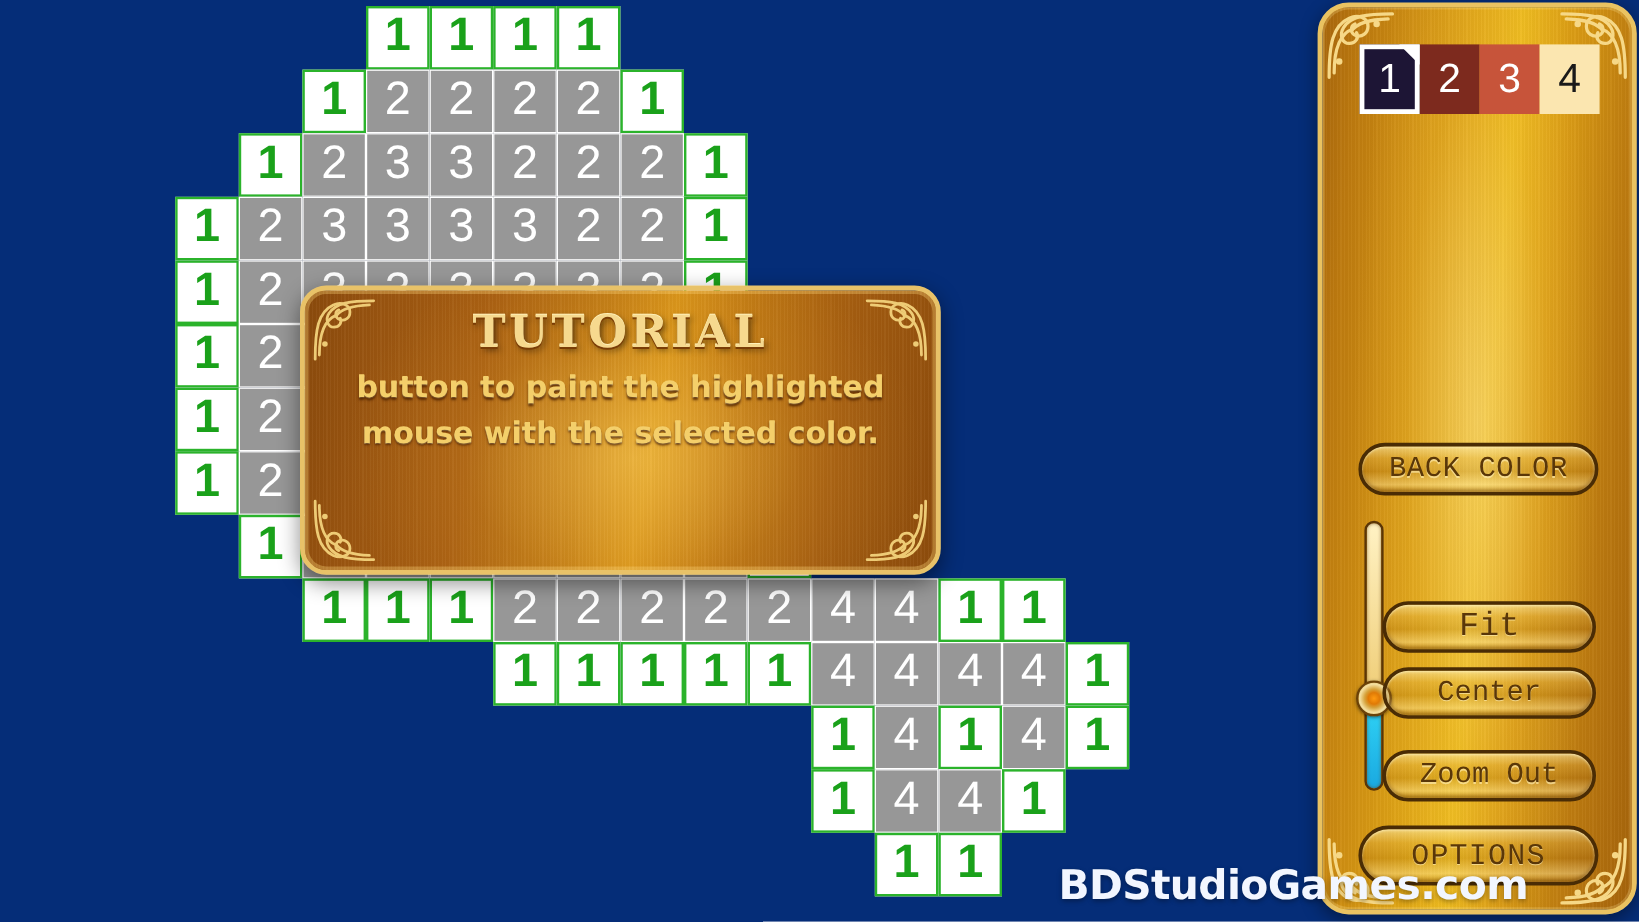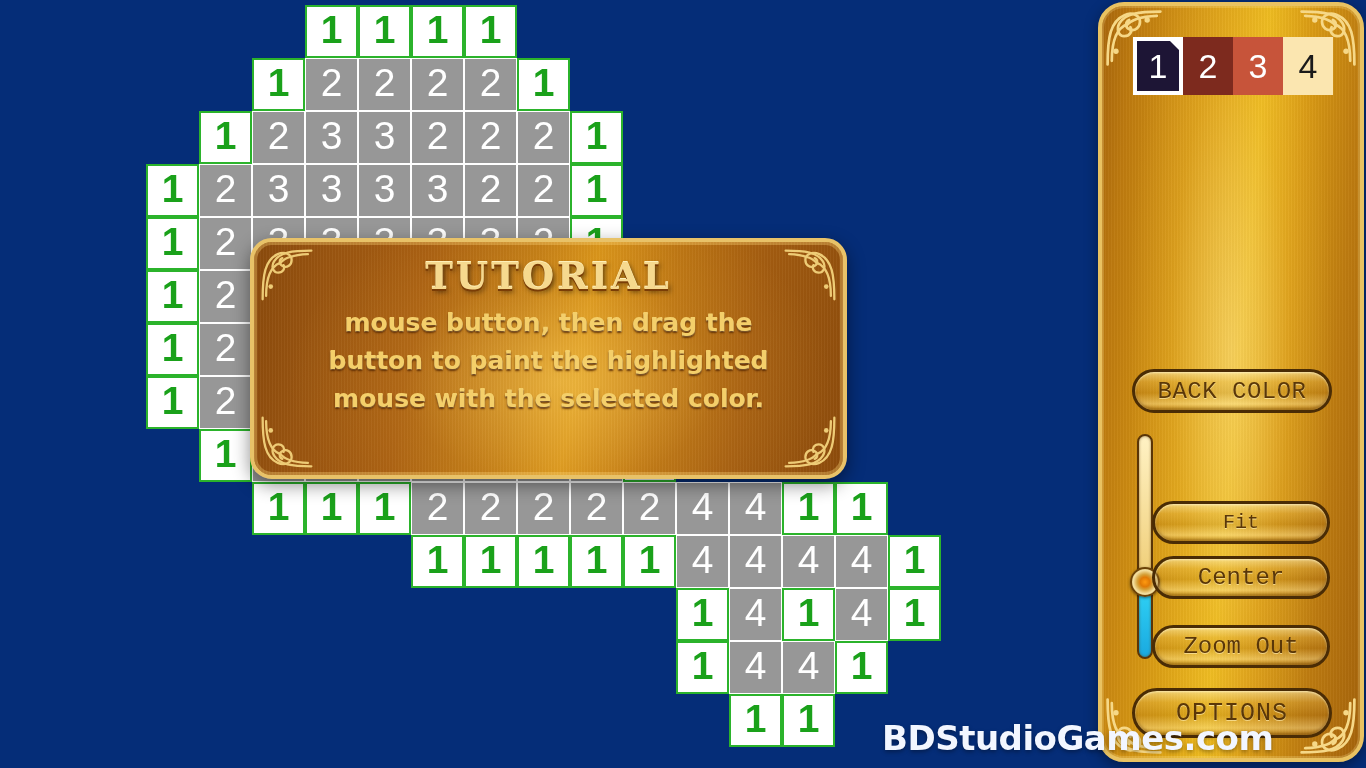--- a/index.html
+++ b/index.html
@@ -44,21 +44,21 @@
   .cell.pl {
     background: #979797;
     border: 1px solid #ffffff;
     color: #ffffff;
   }
 
   
   #tutorial-dialog {
     position: absolute;
     left: 250px; top: 238px;
-    width: 597px; height: 241px;
+    width: 534px; height: 241px;
     border-radius: 22px;
     background:
       radial-gradient(ellipse 70% 120% at 52% 60%, rgba(255,208,90,0.55) 0%, rgba(255,190,60,0.12) 38%, rgba(0,0,0,0) 66%),
       linear-gradient(100deg,
         #8a4a0c 0%, #9a5510 12%, #a85e11 28%, #c07a14 45%,
         #d79218 55%, #bb7312 68%, #a35c10 82%, #8d4c0c 100%);
     box-shadow: 0 6px 18px rgba(0,0,0,0.45), inset 0 0 0 3px rgba(255,214,120,0.35);
     border: 4px solid #e8c268;
     overflow: hidden;
   }
@@ -190,21 +190,21 @@
         rgba(170,116,26,0.30) 100%);
     box-shadow: inset 0 1px 2px rgba(255,245,200,0.7), inset 0 -2px 3px rgba(90,50,0,0.4);
     color: #5a3708;
     font-family: Liberation Mono, monospace;
     text-shadow: 0 1px 0 rgba(255,238,180,0.65);
     cursor: pointer;
     z-index: 5;
   }
   #btn-back-color { left: 30px;  top: 363px; width: 200px; height: 44px; font-size: 24px; letter-spacing: 0.5px; }
   #btn-zoom-in   { left: 50px;  top: 427px; width: 178px; height: 43px; font-size: 24px; }
-  #btn-fit       { left: 50px;  top: 495px; width: 178px; height: 43px; font-size: 20px; }
+  #btn-fit       { left: 50px;  top: 495px; width: 178px; height: 43px; font-size: 28px; }
   #btn-center    { left: 50px;  top: 550px; width: 178px; height: 43px; font-size: 24px; }
   #btn-zoom-out  { left: 50px;  top: 619px; width: 178px; height: 43px; font-size: 24px; }
   #btn-options   { left: 30px;  top: 682px; width: 200px; height: 50px; font-size: 25px; letter-spacing: 1px; }
 
   
   #zoom-slider {
     position: absolute;
     left: 32px; top: 428px;
     width: 22px; height: 225px;
     z-index: 4;
@@ -591,21 +591,20 @@
     <svg class="dlg-corner br" viewBox="0 0 100 100" fill="none" stroke="currentColor" stroke-width="4" stroke-linecap="round">
       <path d="M8 92 C8 50 12 24 34 14 C46 9 58 14 58 24 C58 33 50 38 43 35 C36 32 36 23 42 21"></path>
       <path d="M14 86 C14 58 20 36 38 29"></path>
       <path d="M92 8 C58 8 38 11 28 26 C22 35 26 46 35 46 C43 46 47 39 44 33"></path>
       <path d="M86 14 C62 15 46 19 38 30"></path>
       <circle cx="22" cy="70" r="4" fill="currentColor" stroke="none"></circle>
     </svg>
 
     <div class="dlg-title">TUTORIAL</div>
     <div class="dlg-body">
-      <div>mouse button, then drag the</div>
       <div>button to paint the highlighted</div>
       <div>mouse with the selected color.</div>
     </div>
   </div>
 
   <div id="side-panel">
     <svg class="panel-corner tl" viewBox="0 0 100 100" fill="none" stroke="currentColor" stroke-width="4.5" stroke-linecap="round">
       <path d="M6 94 C6 48 11 22 34 12 C47 6 60 12 60 23 C60 33 51 39 43 36 C35 33 35 23 42 20"></path>
       <path d="M13 88 C13 57 19 34 39 27"></path>
       <path d="M94 6 C57 6 36 9 26 25 C20 35 24 47 34 47 C43 47 48 39 44 32"></path>

